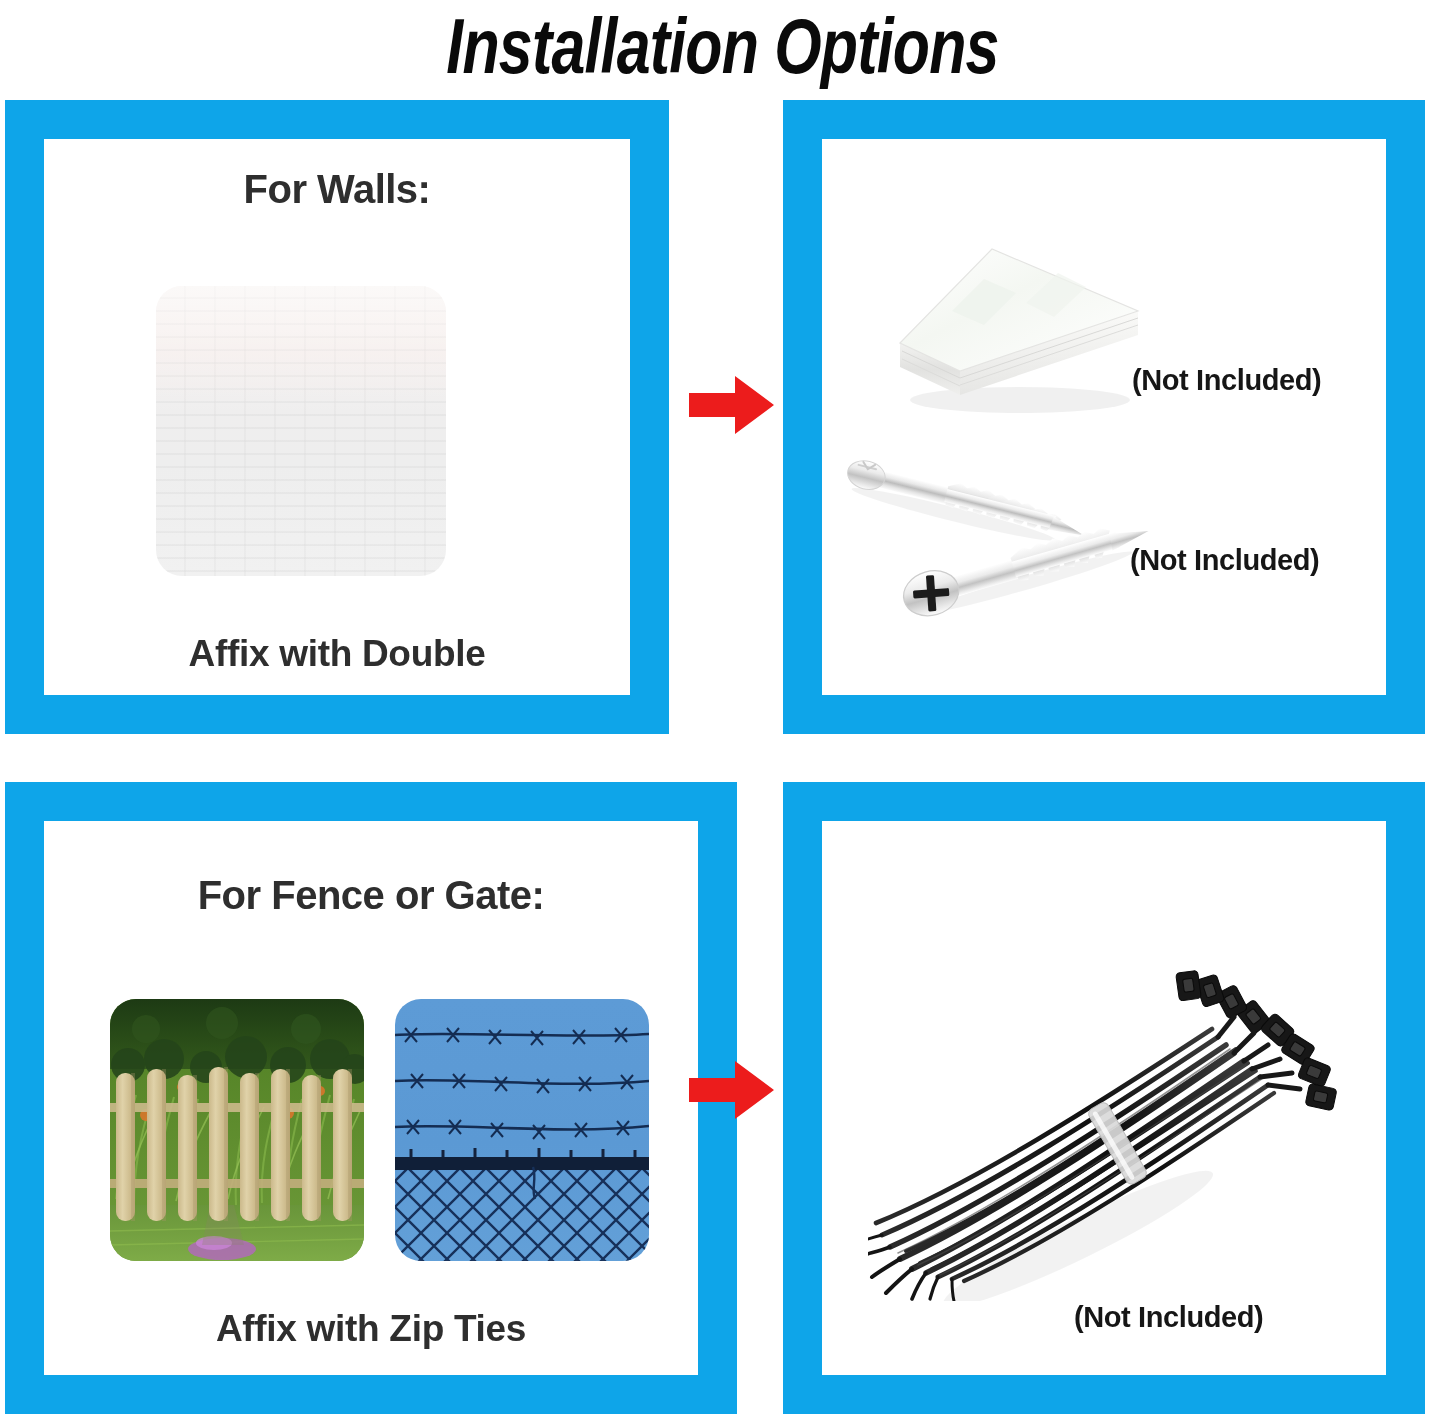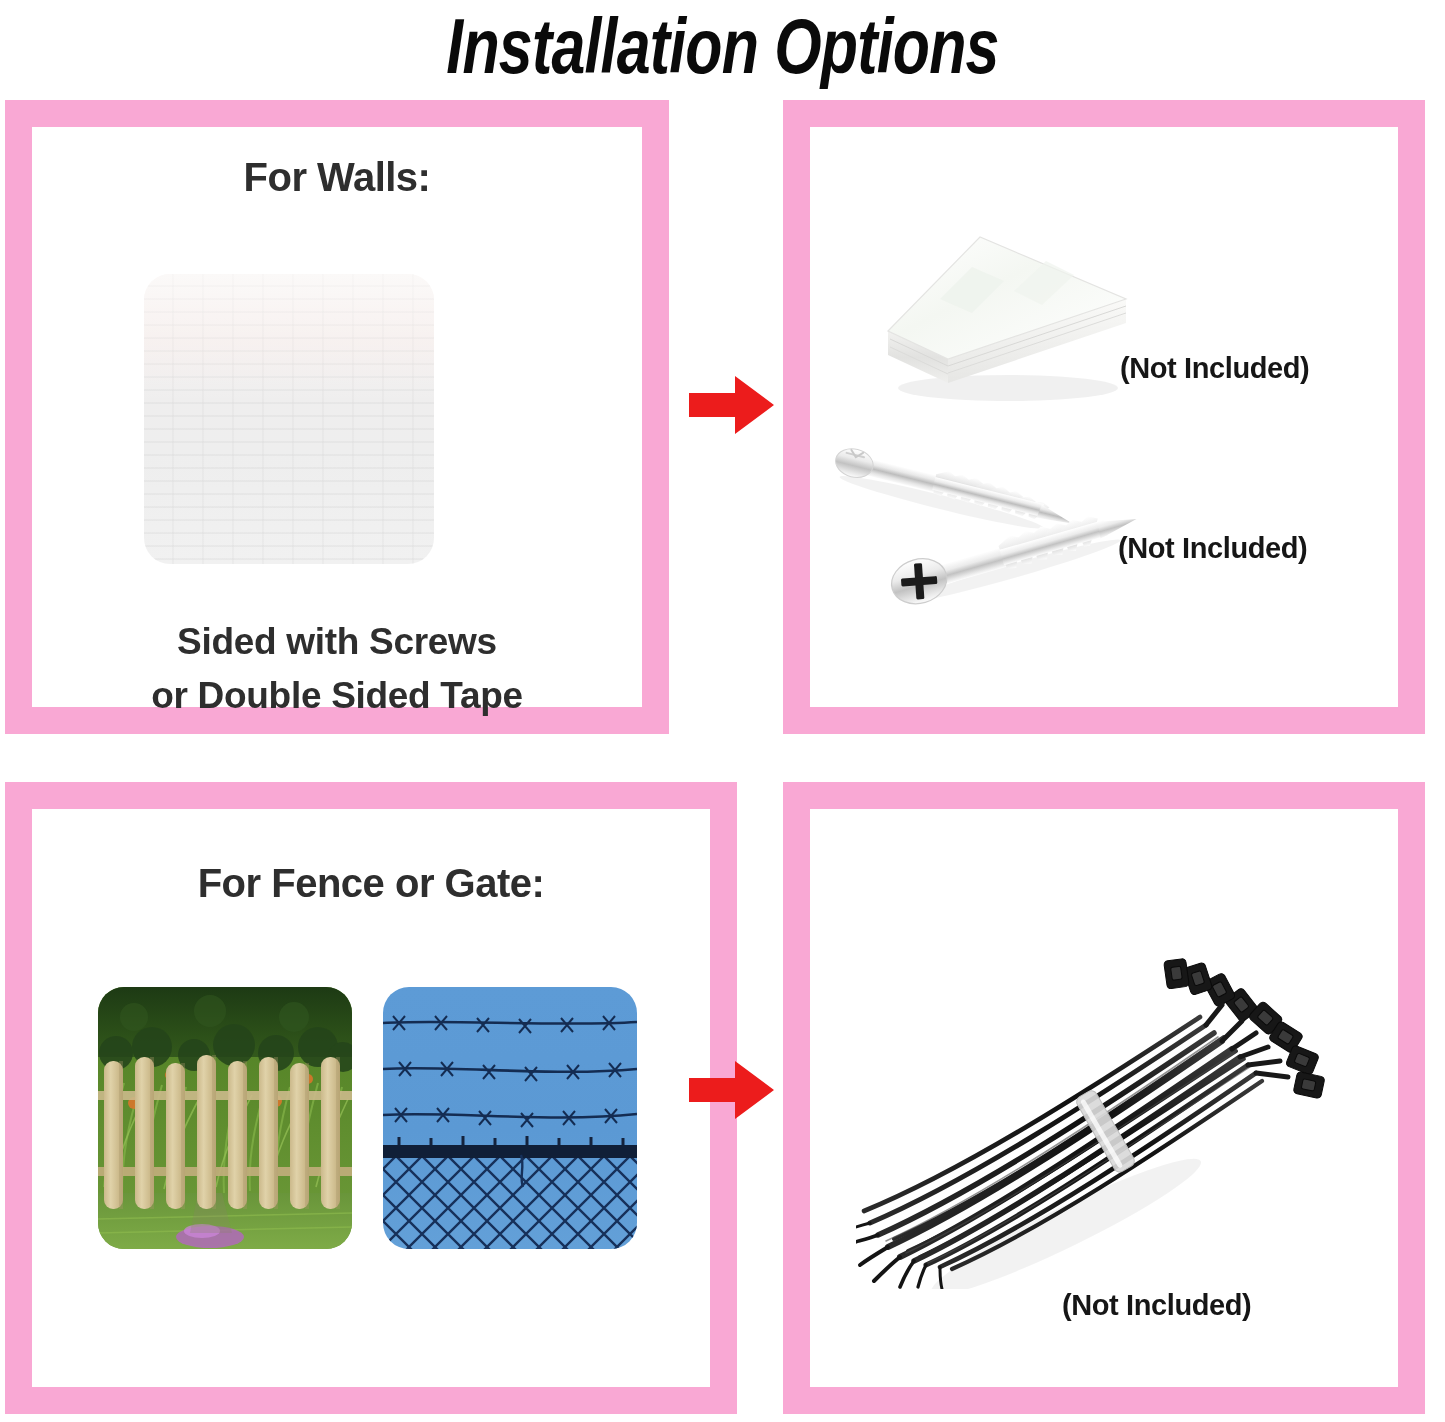--- a/index.html
+++ b/index.html
@@ -33,23 +33,23 @@
     letter-spacing: -1px;
     color: #0a0a0a;
     transform: scaleX(0.78);
     transform-origin: center center;
     white-space: nowrap;
   }
 
   
   .panel {
     position: absolute;
-    background: #f9a8d4;
+    background: #0ea5e9;
     box-sizing: border-box;
-    padding: 27px;
+    padding: 39px;
   }
   .panel-inner {
     width: 100%;
     height: 100%;
     background: #ffffff;
     position: relative;
     box-sizing: border-box;
   }
 
   #panel-walls       { left: 5px;   top: 100px;  width: 664px; height: 634px; }
@@ -166,23 +166,22 @@
 
 <div class="page-title">Installation Options</div>
 
 <div class="panel" id="panel-walls">
   <div class="panel-inner">
 
     <div class="panel-heading" id="heading-walls">For Walls:</div>
 
     <div id="wall-swatch"></div>
 
-    <div class="panel-caption" id="caption-walls-1">Sided with Screws</div>
-
-    <div class="panel-caption" id="caption-walls-2">or Double Sided Tape</div>
+    <div class="panel-caption" id="caption-walls-1">Affix with Double</div>
+
   </div>
 </div>
 
 <div class="arrow-red" id="arrow-top">
   <svg width="86" height="60" viewBox="0 0 86 60">
     <path d="M0 18 L46 18 L46 1 L85 30 L46 59 L46 42 L0 42 Z" fill="#ec1c1c"></path>
   </svg>
 </div>
 
 <div class="panel" id="panel-wall-hw">
@@ -488,20 +487,21 @@
           <path d="M208 158 L208 150"></path>
             <path d="M240 158 L240 151"></path>
         </g>
 
         <rect x="0" y="171" width="254" height="91" fill="url(#chain)"></rect>
 
         <path d="M138 168 C142 180 136 190 140 200" stroke="#16305a" stroke-width="2.4" fill="none"></path>
       </svg>
     </div>
 
+    <div class="panel-caption" id="caption-fence">Affix with Zip Ties</div>
   </div>
 </div>
 
 <div class="arrow-red" id="arrow-bottom">
   <svg width="86" height="60" viewBox="0 0 86 60">
     <path d="M0 18 L46 18 L46 1 L85 30 L46 59 L46 42 L0 42 Z" fill="#ec1c1c"></path>
   </svg>
 </div>
 
 <div class="panel" id="panel-fence-hw">

